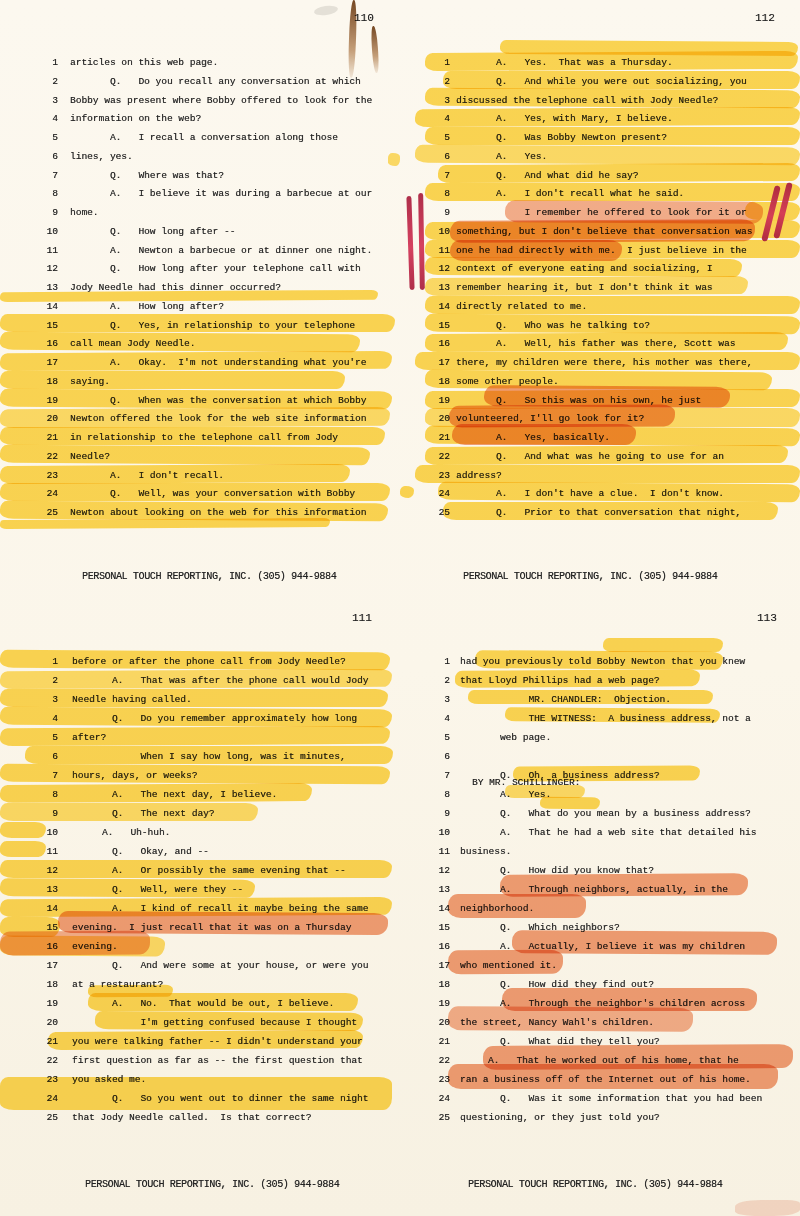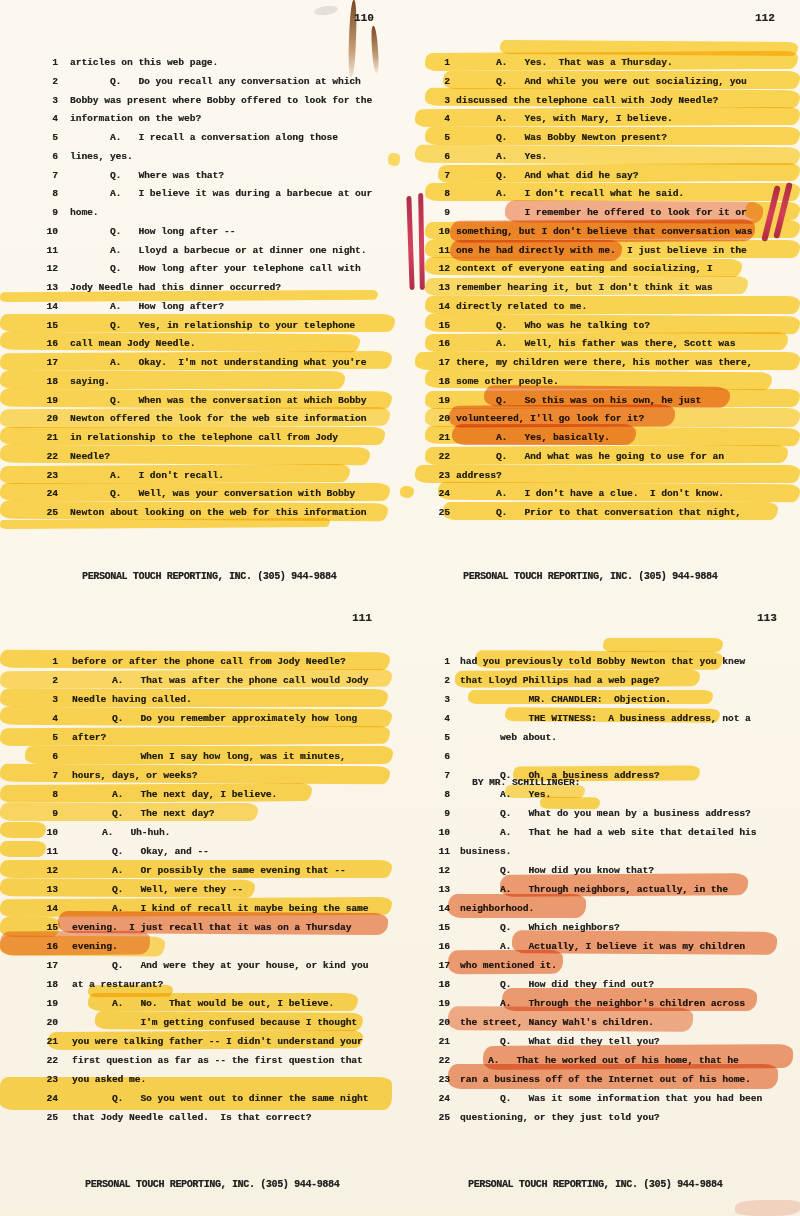--- a/index.html
+++ b/index.html
@@ -2,21 +2,21 @@
 <html style="--paper: #fbf6ea; --ink: #222222; --yellow: #fcd02c; --orange: #ef9064; --red: #c1274a;"><head>
 <meta charset="utf-8">
 <style>
   html,body{margin:0;padding:0;}
   body{
     width:800px;height:1216px;position:relative;overflow:hidden;
     background:linear-gradient(180deg,#fcf8ef 0%,#fbf6ea 55%,#f7f1e2 100%);
     font-family:"Liberation Mono","DejaVu Sans Mono",monospace;
   }
   #canvas{position:absolute;inset:0;}
-  .page{position:absolute;width:400px;height:608px;font-weight:bold;}
+  .page{position:absolute;width:400px;height:608px;}
   .line{position:absolute;left:0;width:400px;height:13px;font-size:9.5px;line-height:12px;
         color:var(--ink);white-space:pre;text-shadow:0.3px 0 0 rgba(25,25,25,.55);}
   .ln{position:absolute;top:0;text-align:right;white-space:pre;}
   .lt{position:absolute;top:0;white-space:pre;}
   .page-number{position:absolute;font-size:11px;color:var(--ink);text-shadow:0.3px 0 0 rgba(25,25,25,.5);}
   .footer{position:absolute;font-size:10px;letter-spacing:-0.35px;color:var(--ink);
           white-space:pre;text-shadow:0.3px 0 0 rgba(25,25,25,.55);}
   #annotation-layer{position:absolute;inset:0;pointer-events:none;}
   .hl{position:absolute;mix-blend-mode:multiply;}
   .hl.y{background:var(--yellow);opacity:.8;border-radius:8px 13px 9px 14px / 9px 7px 12px 7px;}
@@ -41,21 +41,21 @@
   <div class="line" style="top: 57px;"><span class="ln" style="left: 0px; width: 58px;">1</span><span class="lt" style="left: 70px;">articles on this web page.</span></div>
       <div class="line" style="top: 75.75px;"><span class="ln" style="left: 0px; width: 58px;">2</span><span class="lt" style="left: 70px;">       Q.   Do you recall any conversation at which</span></div>
       <div class="line" style="top: 94.5px;"><span class="ln" style="left: 0px; width: 58px;">3</span><span class="lt" style="left: 70px;">Bobby was present where Bobby offered to look for the</span></div>
       <div class="line" style="top: 113.25px;"><span class="ln" style="left: 0px; width: 58px;">4</span><span class="lt" style="left: 70px;">information on the web?</span></div>
       <div class="line" style="top: 132px;"><span class="ln" style="left: 0px; width: 58px;">5</span><span class="lt" style="left: 70px;">       A.   I recall a conversation along those</span></div>
       <div class="line" style="top: 150.75px;"><span class="ln" style="left: 0px; width: 58px;">6</span><span class="lt" style="left: 70px;">lines, yes.</span></div>
       <div class="line" style="top: 169.5px;"><span class="ln" style="left: 0px; width: 58px;">7</span><span class="lt" style="left: 70px;">       Q.   Where was that?</span></div>
       <div class="line" style="top: 188.25px;"><span class="ln" style="left: 0px; width: 58px;">8</span><span class="lt" style="left: 70px;">       A.   I believe it was during a barbecue at our</span></div>
       <div class="line" style="top: 207px;"><span class="ln" style="left: 0px; width: 58px;">9</span><span class="lt" style="left: 70px;">home.</span></div>
       <div class="line" style="top: 225.75px;"><span class="ln" style="left: 0px; width: 58px;">10</span><span class="lt" style="left: 70px;">       Q.   How long after --</span></div>
-      <div class="line" style="top: 244.5px;"><span class="ln" style="left: 0px; width: 58px;">11</span><span class="lt" style="left: 70px;">       A.   Lloyd a barbecue or at dinner one night.</span></div>
+      <div class="line" style="top: 244.5px;"><span class="ln" style="left: 0px; width: 58px;">11</span><span class="lt" style="left: 70px;">       A.   Newton a barbecue or at dinner one night.</span></div>
       <div class="line" style="top: 263.25px;"><span class="ln" style="left: 0px; width: 58px;">12</span><span class="lt" style="left: 70px;">       Q.   How long after your telephone call with</span></div>
       <div class="line" style="top: 282px;"><span class="ln" style="left: 0px; width: 58px;">13</span><span class="lt" style="left: 70px;">Jody Needle had this dinner occurred?</span></div>
       <div class="line" style="top: 300.75px;"><span class="ln" style="left: 0px; width: 58px;">14</span><span class="lt" style="left: 70px;">       A.   How long after?</span></div>
       <div class="line" style="top: 319.5px;"><span class="ln" style="left: 0px; width: 58px;">15</span><span class="lt" style="left: 70px;">       Q.   Yes, in relationship to your telephone</span></div>
       <div class="line" style="top: 338.25px;"><span class="ln" style="left: 0px; width: 58px;">16</span><span class="lt" style="left: 70px;">call mean Jody Needle.</span></div>
       <div class="line" style="top: 357px;"><span class="ln" style="left: 0px; width: 58px;">17</span><span class="lt" style="left: 70px;">       A.   Okay.  I'm not understanding what you're</span></div>
       <div class="line" style="top: 375.75px;"><span class="ln" style="left: 0px; width: 58px;">18</span><span class="lt" style="left: 70px;">saying.</span></div>
       <div class="line" style="top: 394.5px;"><span class="ln" style="left: 0px; width: 58px;">19</span><span class="lt" style="left: 70px;">       Q.   When was the conversation at which Bobby</span></div>
       <div class="line" style="top: 413.25px;"><span class="ln" style="left: 0px; width: 58px;">20</span><span class="lt" style="left: 70px;">Newton offered the look for the web site information</span></div>
       <div class="line" style="top: 432px;"><span class="ln" style="left: 0px; width: 58px;">21</span><span class="lt" style="left: 70px;">in relationship to the telephone call from Jody</span></div>
@@ -105,38 +105,38 @@
       <div class="line" style="top: 170px;"><span class="ln" style="left: 0px; width: 58px;">7</span><span class="lt" style="left: 72px;">hours, days, or weeks?</span></div>
       <div class="line" style="top: 189px;"><span class="ln" style="left: 0px; width: 58px;">8</span><span class="lt" style="left: 72px;">       A.   The next day, I believe.</span></div>
       <div class="line" style="top: 208px;"><span class="ln" style="left: 0px; width: 58px;">9</span><span class="lt" style="left: 72px;">       Q.   The next day?</span></div>
       <div class="line" style="top: 227px;"><span class="ln" style="left: 0px; width: 58px;">10</span><span class="lt" style="left: 62px;">       A.   Uh-huh.</span></div>
       <div class="line" style="top: 246px;"><span class="ln" style="left: 0px; width: 58px;">11</span><span class="lt" style="left: 72px;">       Q.   Okay, and --</span></div>
       <div class="line" style="top: 265px;"><span class="ln" style="left: 0px; width: 58px;">12</span><span class="lt" style="left: 72px;">       A.   Or possibly the same evening that --</span></div>
       <div class="line" style="top: 284px;"><span class="ln" style="left: 0px; width: 58px;">13</span><span class="lt" style="left: 72px;">       Q.   Well, were they --</span></div>
       <div class="line" style="top: 303px;"><span class="ln" style="left: 0px; width: 58px;">14</span><span class="lt" style="left: 72px;">       A.   I kind of recall it maybe being the same</span></div>
       <div class="line" style="top: 322px;"><span class="ln" style="left: 0px; width: 58px;">15</span><span class="lt" style="left: 72px;">evening.  I just recall that it was on a Thursday</span></div>
       <div class="line" style="top: 341px;"><span class="ln" style="left: 0px; width: 58px;">16</span><span class="lt" style="left: 72px;">evening.</span></div>
-      <div class="line" style="top: 360px;"><span class="ln" style="left: 0px; width: 58px;">17</span><span class="lt" style="left: 72px;">       Q.   And were they at your house, or kind you</span></div>
+      <div class="line" style="top: 360px;"><span class="ln" style="left: 0px; width: 58px;">17</span><span class="lt" style="left: 72px;">       Q.   And were some at your house, or were you</span></div>
       <div class="line" style="top: 379px;"><span class="ln" style="left: 0px; width: 58px;">18</span><span class="lt" style="left: 72px;">at a restaurant?</span></div>
       <div class="line" style="top: 398px;"><span class="ln" style="left: 0px; width: 58px;">19</span><span class="lt" style="left: 72px;">       A.   No.  That would be out, I believe.</span></div>
       <div class="line" style="top: 417px;"><span class="ln" style="left: 0px; width: 58px;">20</span><span class="lt" style="left: 72px;">            I'm getting confused because I thought</span></div>
       <div class="line" style="top: 436px;"><span class="ln" style="left: 0px; width: 58px;">21</span><span class="lt" style="left: 72px;">you were talking father -- I didn't understand your</span></div>
       <div class="line" style="top: 455px;"><span class="ln" style="left: 0px; width: 58px;">22</span><span class="lt" style="left: 72px;">first question as far as -- the first question that</span></div>
       <div class="line" style="top: 474px;"><span class="ln" style="left: 0px; width: 58px;">23</span><span class="lt" style="left: 72px;">you asked me.</span></div>
       <div class="line" style="top: 493px;"><span class="ln" style="left: 0px; width: 58px;">24</span><span class="lt" style="left: 72px;">       Q.   So you went out to dinner the same night</span></div>
       <div class="line" style="top: 512px;"><span class="ln" style="left: 0px; width: 58px;">25</span><span class="lt" style="left: 72px;">that Jody Needle called.  Is that correct?</span></div>
     </section>
   <section class="page" style="left: 400px; top: 600px;">
     <div class="page-number" style="left: 357px; top: 12px;">113</div>
     <div class="footer" style="left: 68px; top: 579px;">PERSONAL TOUCH REPORTING, INC. (305) 944-9884</div>
   <div class="line" style="top: 56px;"><span class="ln" style="left: 0px; width: 50px;">1</span><span class="lt" style="left: 60px;">had you previously told Bobby Newton that you knew</span></div>
       <div class="line" style="top: 75px;"><span class="ln" style="left: 0px; width: 50px;">2</span><span class="lt" style="left: 60px;">that Lloyd Phillips had a web page?</span></div>
       <div class="line" style="top: 94px;"><span class="ln" style="left: 0px; width: 50px;">3</span><span class="lt" style="left: 60px;">            MR. CHANDLER:  Objection.</span></div>
       <div class="line" style="top: 113px;"><span class="ln" style="left: 0px; width: 50px;">4</span><span class="lt" style="left: 60px;">            THE WITNESS:  A business address, not a</span></div>
-      <div class="line" style="top: 132px;"><span class="ln" style="left: 0px; width: 50px;">5</span><span class="lt" style="left: 60px;">       web about.</span></div>
+      <div class="line" style="top: 132px;"><span class="ln" style="left: 0px; width: 50px;">5</span><span class="lt" style="left: 60px;">       web page.</span></div>
       <div class="line" style="top: 151px;"><span class="ln" style="left: 0px; width: 50px;">6</span><span class="lt" style="left: 72px; margin-top: 26px;">BY MR. SCHILLINGER:</span></div>
       <div class="line" style="top: 170px;"><span class="ln" style="left: 0px; width: 50px;">7</span><span class="lt" style="left: 60px;">       Q.   Oh, a business address?</span></div>
       <div class="line" style="top: 189px;"><span class="ln" style="left: 0px; width: 50px;">8</span><span class="lt" style="left: 60px;">       A.   Yes.</span></div>
       <div class="line" style="top: 208px;"><span class="ln" style="left: 0px; width: 50px;">9</span><span class="lt" style="left: 60px;">       Q.   What do you mean by a business address?</span></div>
       <div class="line" style="top: 227px;"><span class="ln" style="left: 0px; width: 50px;">10</span><span class="lt" style="left: 60px;">       A.   That he had a web site that detailed his</span></div>
       <div class="line" style="top: 246px;"><span class="ln" style="left: 0px; width: 50px;">11</span><span class="lt" style="left: 60px;">business.</span></div>
       <div class="line" style="top: 265px;"><span class="ln" style="left: 0px; width: 50px;">12</span><span class="lt" style="left: 60px;">       Q.   How did you know that?</span></div>
       <div class="line" style="top: 284px;"><span class="ln" style="left: 0px; width: 50px;">13</span><span class="lt" style="left: 60px;">       A.   Through neighbors, actually, in the</span></div>
       <div class="line" style="top: 303px;"><span class="ln" style="left: 0px; width: 50px;">14</span><span class="lt" style="left: 60px;">neighborhood.</span></div>
       <div class="line" style="top: 322px;"><span class="ln" style="left: 0px; width: 50px;">15</span><span class="lt" style="left: 60px;">       Q.   Which neighbors?</span></div>

